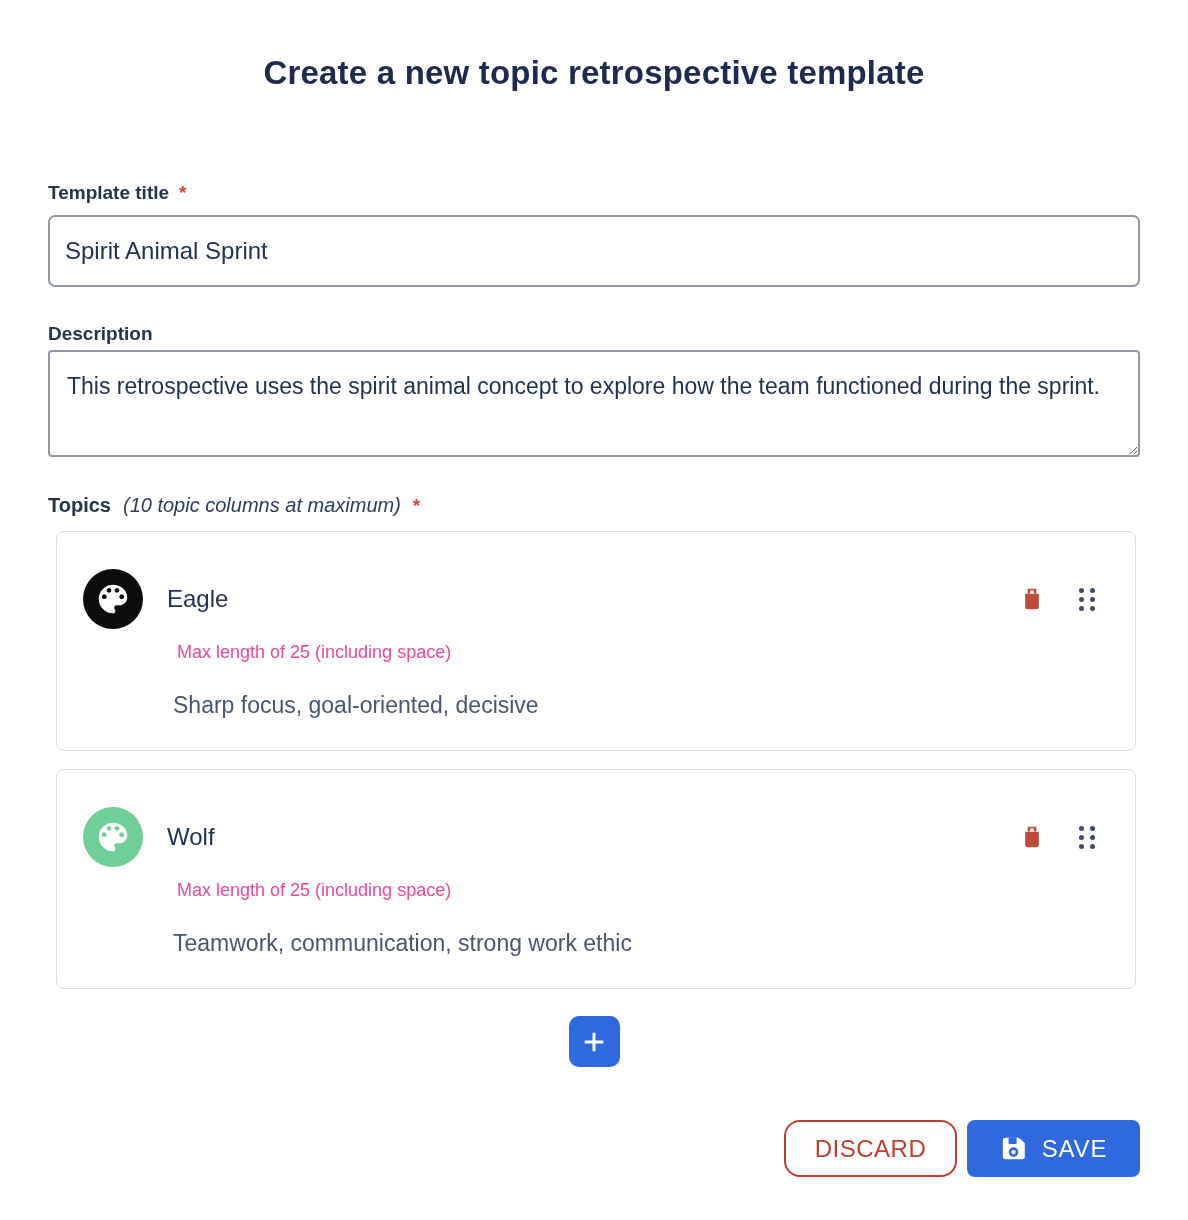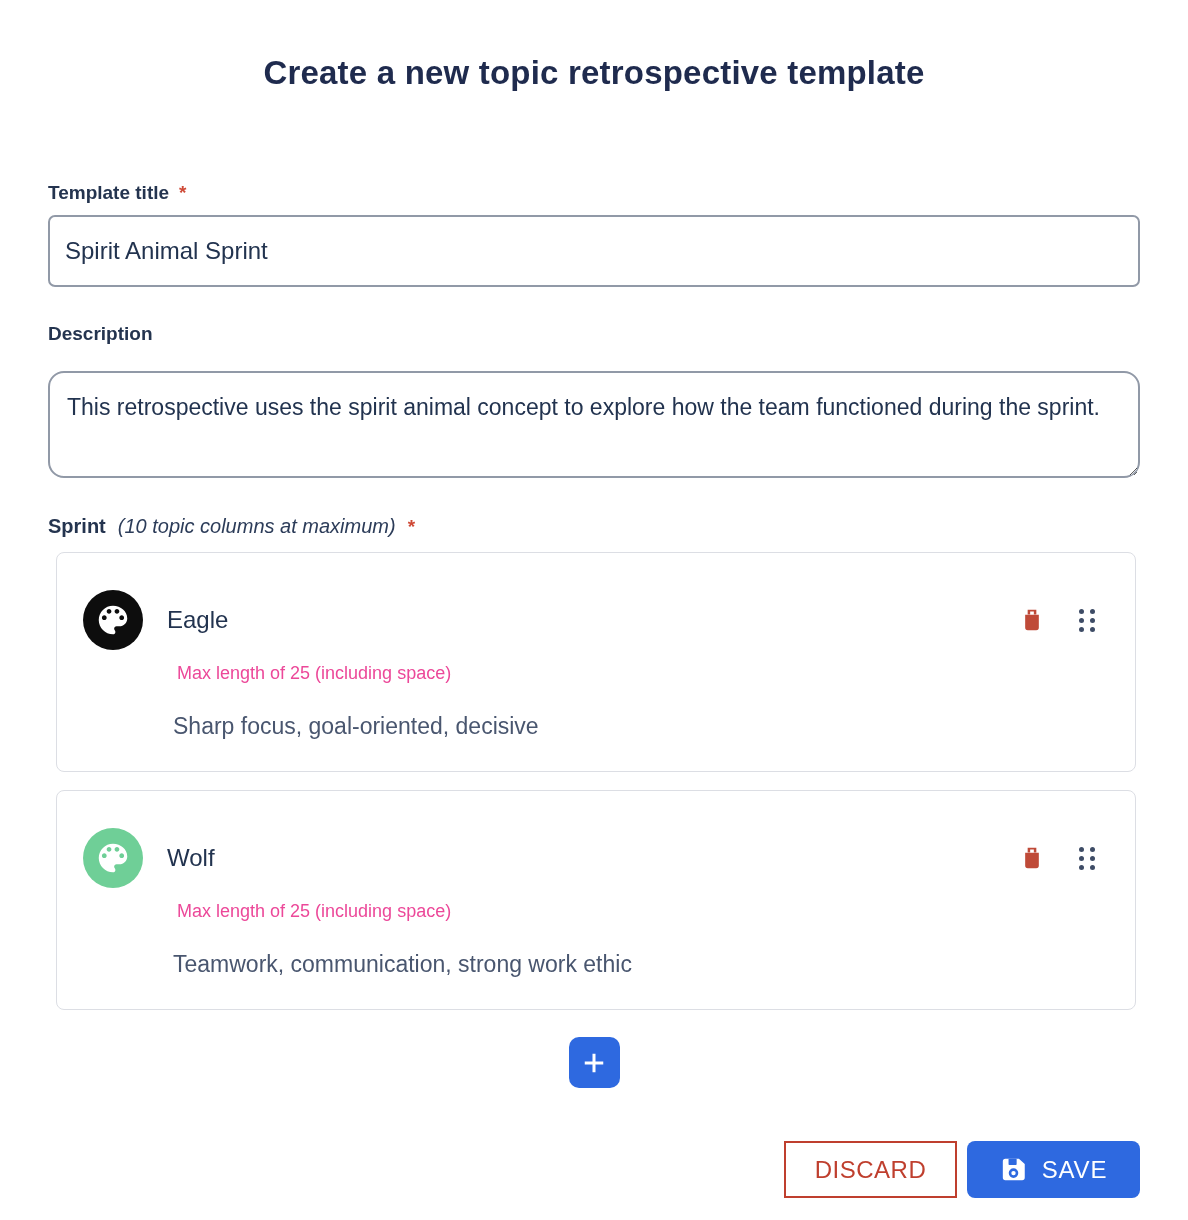--- a/index.html
+++ b/index.html
@@ -45,23 +45,23 @@
     font-family: "Liberation Sans", sans-serif;
     font-size: 24px;
     color: #22334f;
     background: #ffffff;
     outline: none;
   }
   .textarea-input {
     display: block;
     width: 100%;
     height: 107px;
-    margin-top: 26px;
+    margin-top: 5px;
     border: 2.5px solid #9199a7;
-    border-radius: 16px;
+    border-radius: 4px;
     padding: 14px 17px;
     font-family: "Liberation Sans", sans-serif;
     font-size: 23px;
     line-height: 40px;
     color: #22334f;
     background: #ffffff;
     outline: none;
     resize: vertical;
   }
 
@@ -140,21 +140,21 @@
     display: flex;
     justify-content: flex-end;
     align-items: center;
     gap: 10px;
     margin-top: 53px;
   }
   .discard-btn {
     min-width: 173px; height: 57px;
     background: #ffffff;
     border: 2px solid #bf3f2e;
-    border-radius: 0;
+    border-radius: 16px;
     color: #bf3f2e;
     font-family: "Liberation Sans", sans-serif;
     font-size: 24px;
     font-weight: 500;
     letter-spacing: 0.5px;
     padding: 0 26px;
     cursor: pointer;
   }
   .save-btn {
     min-width: 173px; height: 57px;
@@ -185,21 +185,21 @@
     <span class="required-star">*</span>
   </div>
   <input class="text-input" type="text" value="Spirit Animal Sprint" style="">
 
   <div class="field-label label-description">
     <span>Description</span>
   </div>
   <textarea class="textarea-input" style="">This retrospective uses the spirit animal concept to explore how the team functioned during the sprint.</textarea>
 
   <div class="topics-label-row">
-    <span class="topics-label">Sprint</span>
+    <span class="topics-label">Topics</span>
     <span class="topics-hint">(10 topic columns at maximum)</span>
     <span class="required-star">*</span>
   </div>
 
   <div class="topic-card">
     <div class="topic-head">
       <div class="topic-avatar avatar-black">
         <svg viewBox="0 0 24 24">
           <path fill="#ffffff" fill-rule="evenodd" d="M12 3c-4.97 0-9 4.03-9 9s4.03 9 9 9c.83 0 1.5-.67 1.5-1.5 0-.39-.15-.74-.39-1.01-.23-.26-.38-.61-.38-.99 0-.83.67-1.5 1.5-1.5H16c2.76 0 5-2.24 5-5 0-4.42-4.03-8-9-8zm-5.5 9c-.83 0-1.5-.67-1.5-1.5S5.67 9 6.5 9 8 9.67 8 10.5 7.33 12 6.5 12zm3-4C8.67 8 8 7.33 8 6.5S8.67 5 9.5 5s1.5.67 1.5 1.5S10.33 8 9.5 8zm5 0c-.83 0-1.5-.67-1.5-1.5S13.67 5 14.5 5s1.5.67 1.5 1.5S15.33 8 14.5 8zm3 4c-.83 0-1.5-.67-1.5-1.5s.67-1.5 1.5-1.5 1.5.67 1.5 1.5-.67 1.5-1.5 1.5z"></path>
         </svg>

